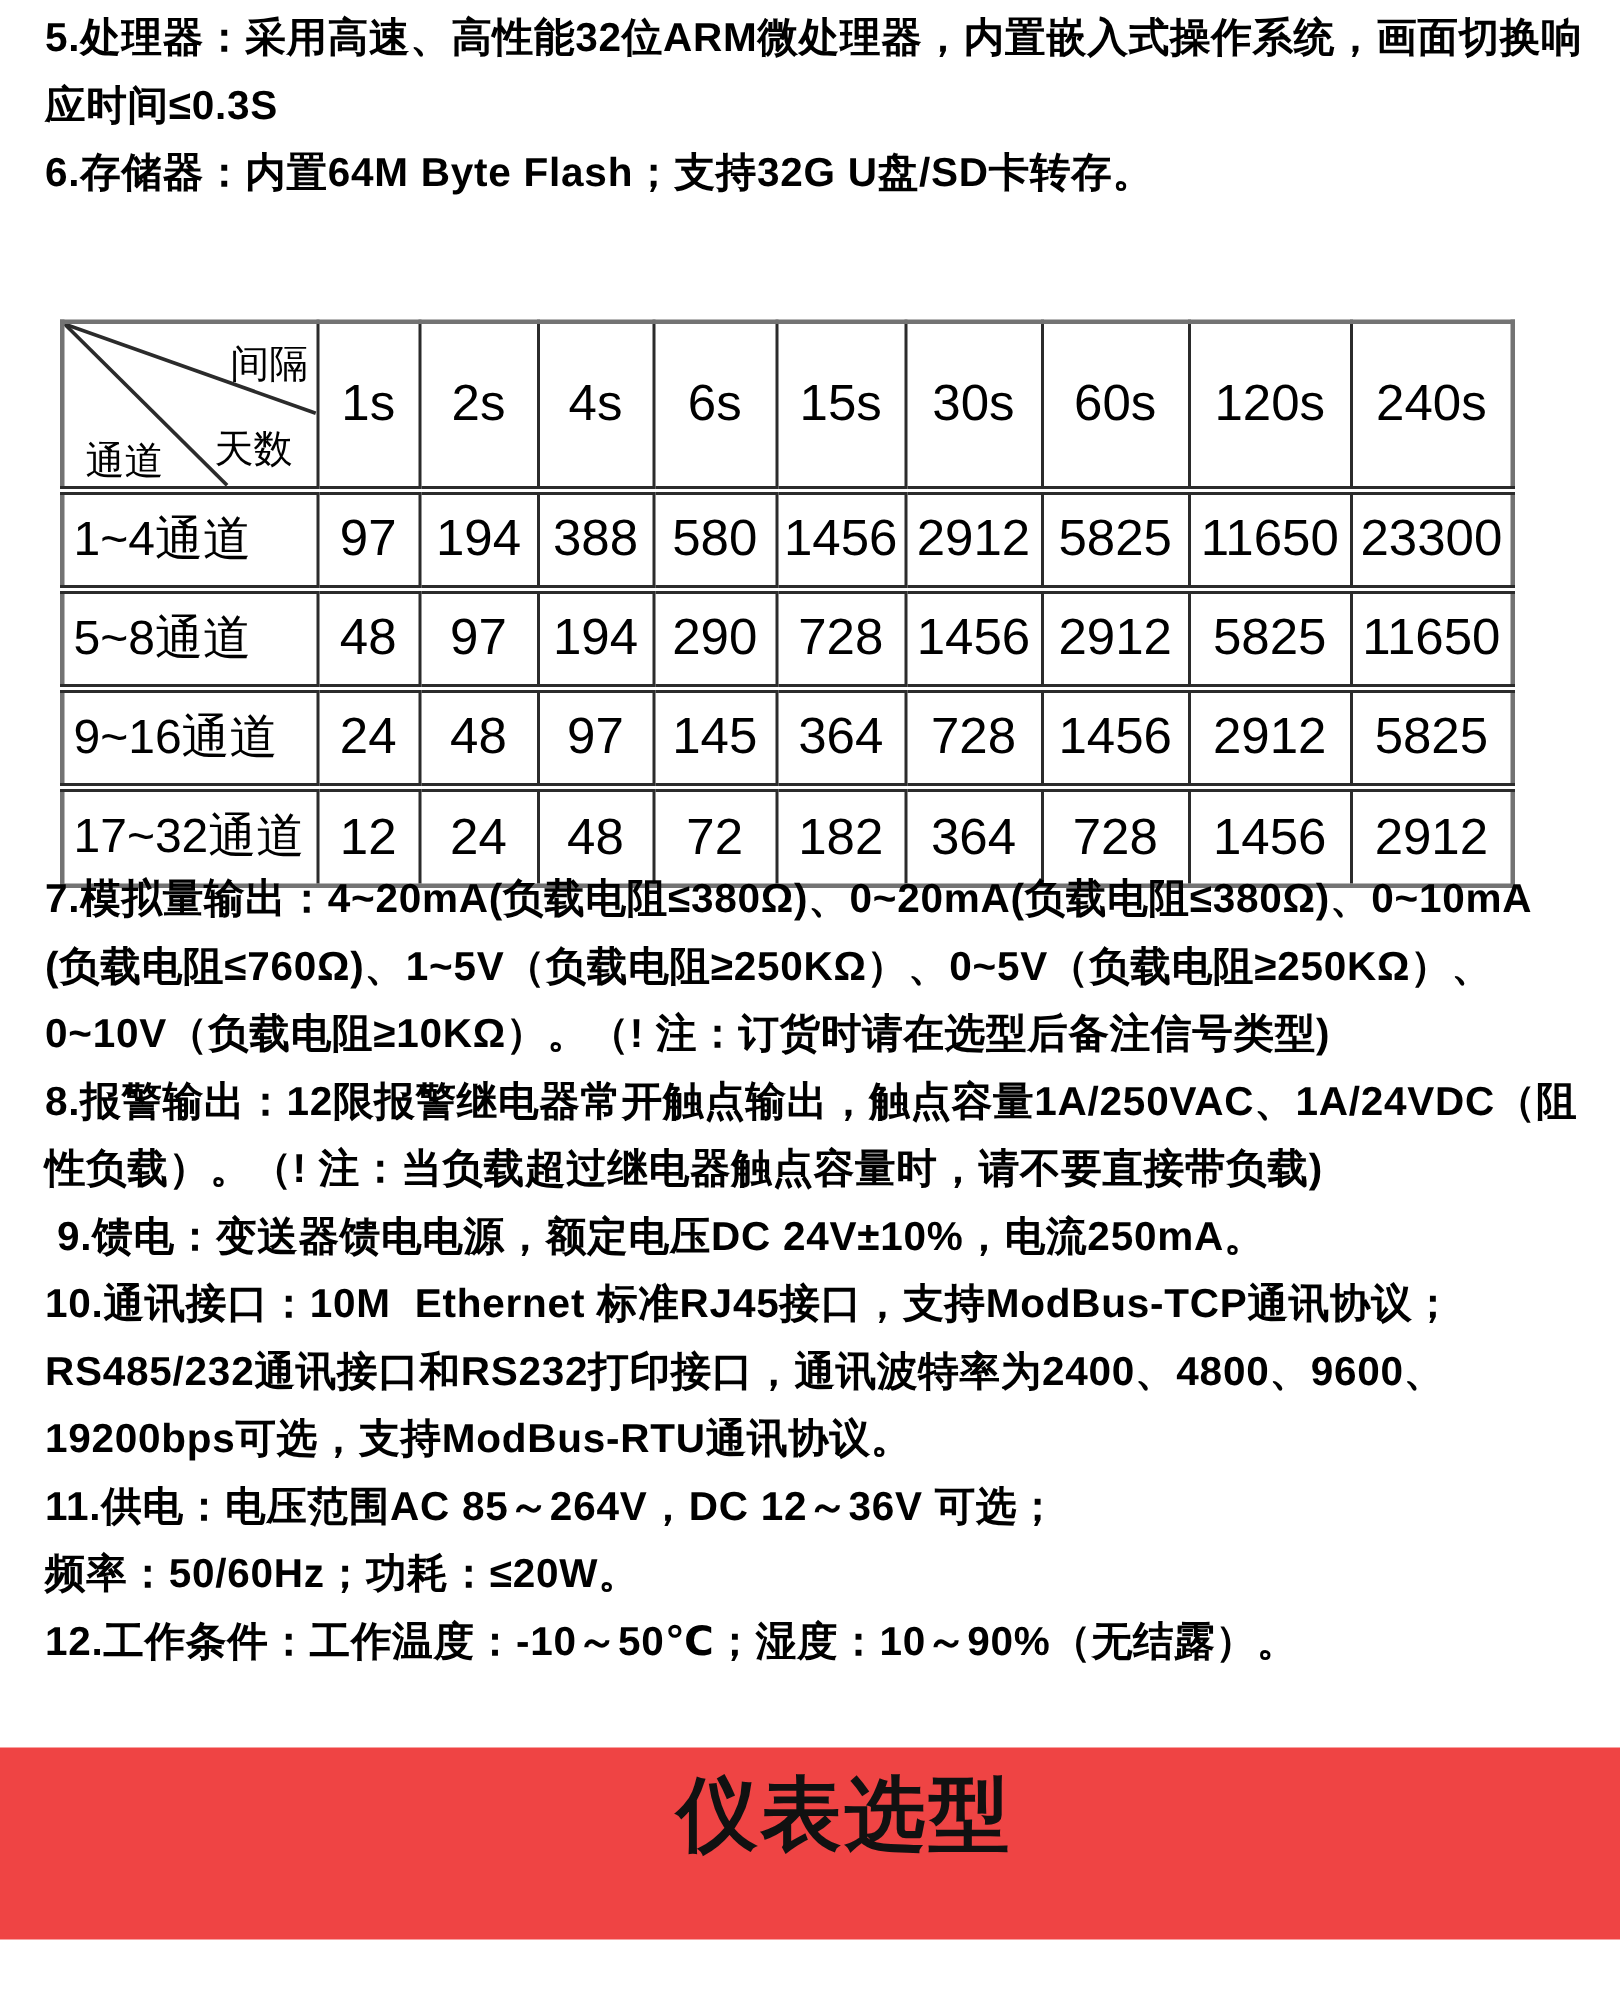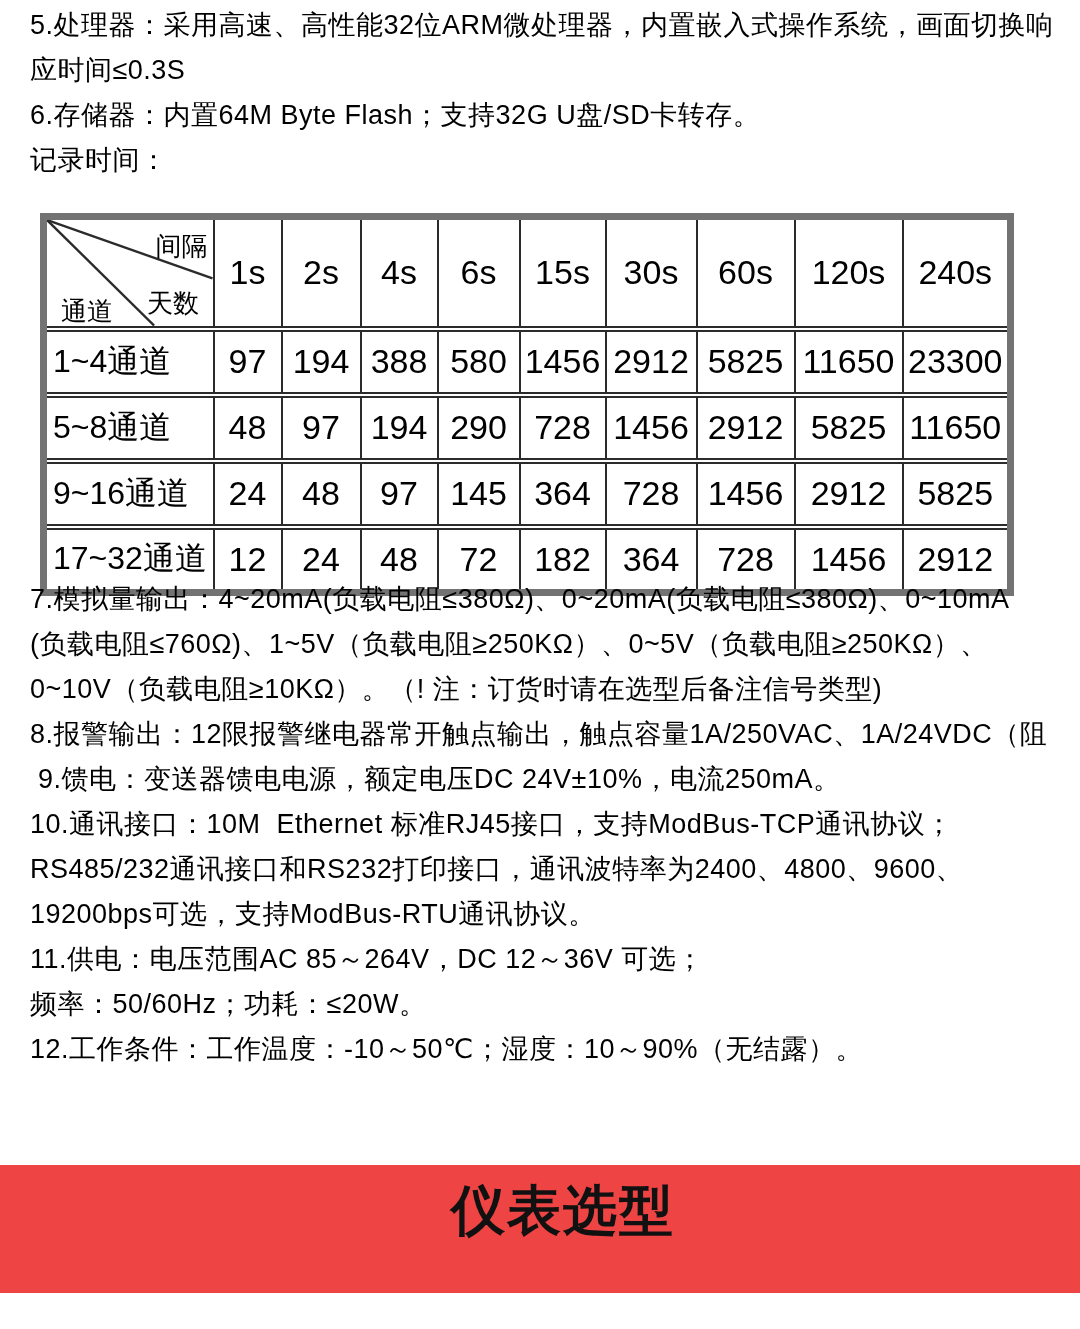--- a/index.html
+++ b/index.html
@@ -7,21 +7,21 @@
     width: 1080px; height: 1329px;
     background: #ffffff;
     font-family: "Liberation Sans", "DejaVu Sans", sans-serif;
     color: #000000;
     position: relative;
     overflow: hidden;
   }
   .page { position: absolute; inset: 0; }
 
   
-  .text-block { position: absolute; left: 30px; width: 1030px; }
+  .text-block { position: absolute; left: 30px; width: 1030px; font-weight: bold; }
   .text-block .line {
     font-size: 27px;
     line-height: 45px;
     white-space: pre;
     letter-spacing: 0.5px;
     color: #000;
   }
   .block-top { top: 3px; }
   .block-bottom { top: 577px; }
 
@@ -45,21 +45,21 @@
   .record-table col.c7 { width: 98px; }
   .record-table col.c8 { width: 108px; }
   .record-table col.c9 { width: 108px; }
   .record-table th, .record-table td {
     border-left: 2px solid #2b2b2b;
     border-right: 2px solid #2b2b2b;
     font-weight: normal;
     text-align: center;
     padding: 0;
   }
-  .record-table { border: 7px solid #737373; }
+  .record-table { border: 3px solid #737373; }
   .record-table thead tr { height: 112px; }
   .record-table tbody tr { height: 66px; }
   .record-table tbody tr > * { border-top: 6px double #2b2b2b; }
   .record-table .rowlabel {
     text-align: left;
     padding-left: 6px;
     font-size: 32px;
     white-space: nowrap;
   }
   .corner-cell { position: relative; padding: 0; }
@@ -93,21 +93,20 @@
 </style>
 </head>
 <body>
 
 <div class="page">
 
   <div class="text-block block-top">
     <div class="line">5.处理器：采用高速、高性能32位ARM微处理器，内置嵌入式操作系统，画面切换响</div>
     <div class="line">应时间≤0.3S</div>
     <div class="line">6.存储器：内置64M Byte Flash；支持32G U盘/SD卡转存。</div>
-    <div class="line">记录时间：</div>
   </div>
 
   <table class="record-table">
     <colgroup>
       <col class="c0">
         <col class="c1">
         <col class="c2">
         <col class="c3">
         <col class="c4">
       <col class="c5">
@@ -188,20 +187,21 @@
           <td>2912</td>
         </tr>
       </tbody>
   </table>
 
   <div class="text-block block-bottom">
     <div class="line">7.模拟量输出：4~20mA(负载电阻≤380Ω)、0~20mA(负载电阻≤380Ω)、0~10mA</div>
     <div class="line">(负载电阻≤760Ω)、1~5V（负载电阻≥250KΩ）、0~5V（负载电阻≥250KΩ）、</div>
     <div class="line">0~10V（负载电阻≥10KΩ）。（! 注：订货时请在选型后备注信号类型)</div>
     <div class="line">8.报警输出：12限报警继电器常开触点输出，触点容量1A/250VAC、1A/24VDC（阻</div>
+    <div class="line">性负载）。（! 注：当负载超过继电器触点容量时，请不要直接带负载)</div>
     <div class="line"> 9.馈电：变送器馈电电源，额定电压DC 24V±10%，电流250mA。</div>
     <div class="line">10.通讯接口：10M  Ethernet 标准RJ45接口，支持ModBus-TCP通讯协议；</div>
     <div class="line">RS485/232通讯接口和RS232打印接口，通讯波特率为2400、4800、9600、</div>
     <div class="line">19200bps可选，支持ModBus-RTU通讯协议。</div>
     <div class="line">11.供电：电压范围AC 85～264V，DC 12～36V 可选；</div>
     <div class="line">频率：50/60Hz；功耗：≤20W。</div>
     <div class="line">12.工作条件：工作温度：-10～50℃；湿度：10～90%（无结露）。</div>
   </div>
 
   <div class="footer-band" style="background: #ef4444; padding-left: 23px;">

